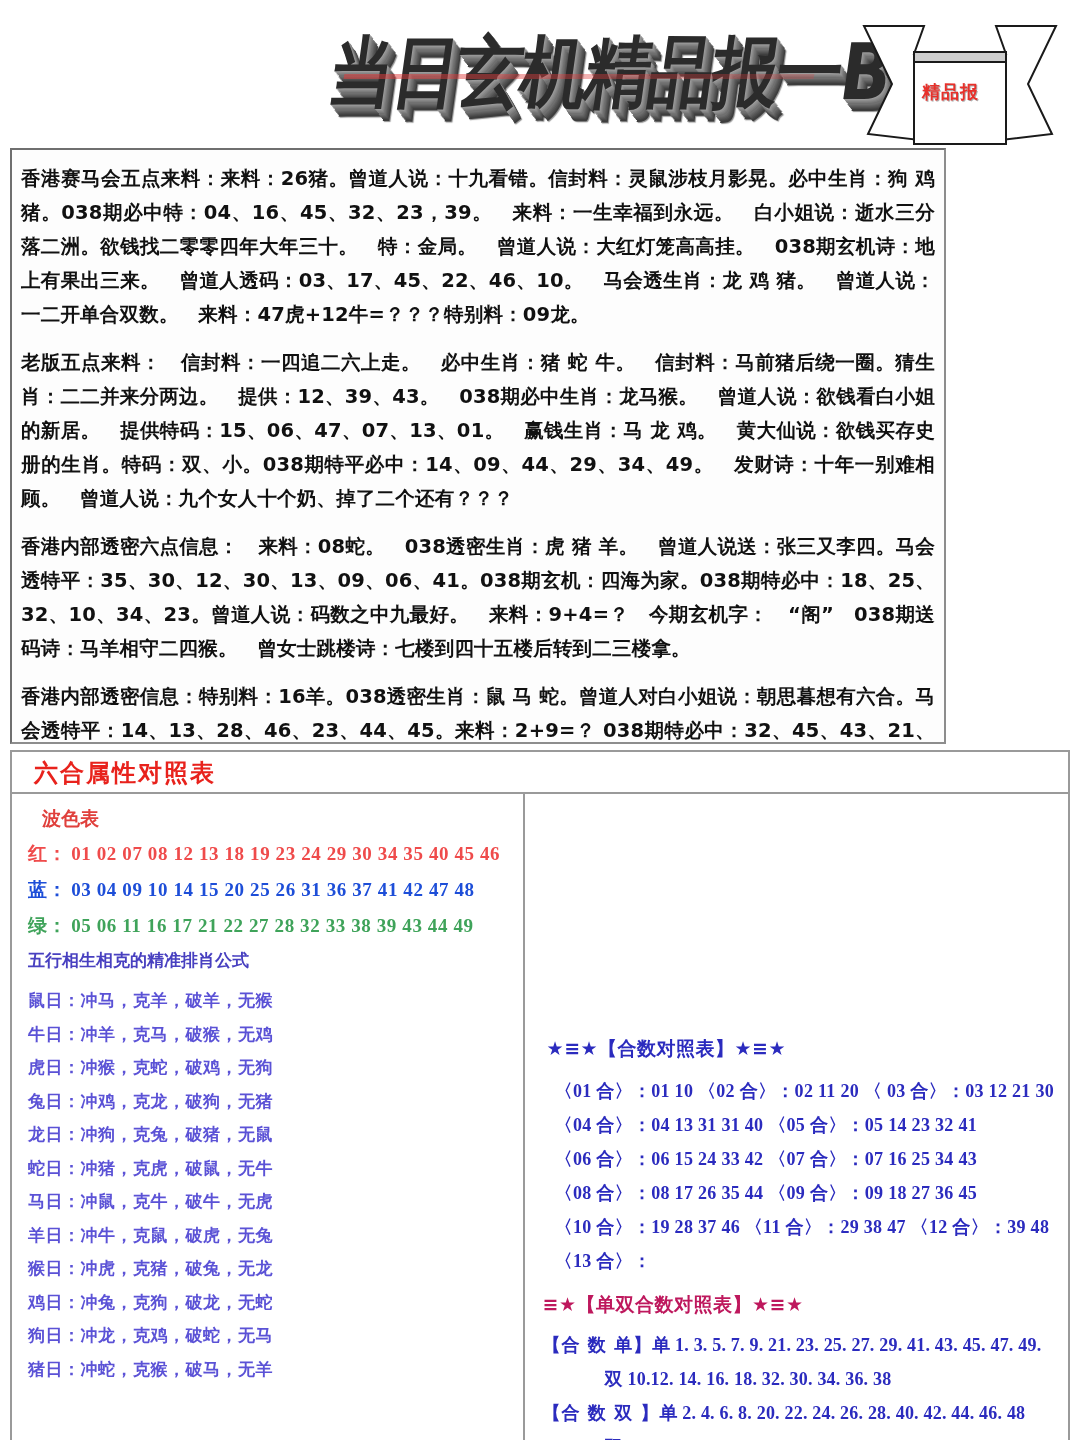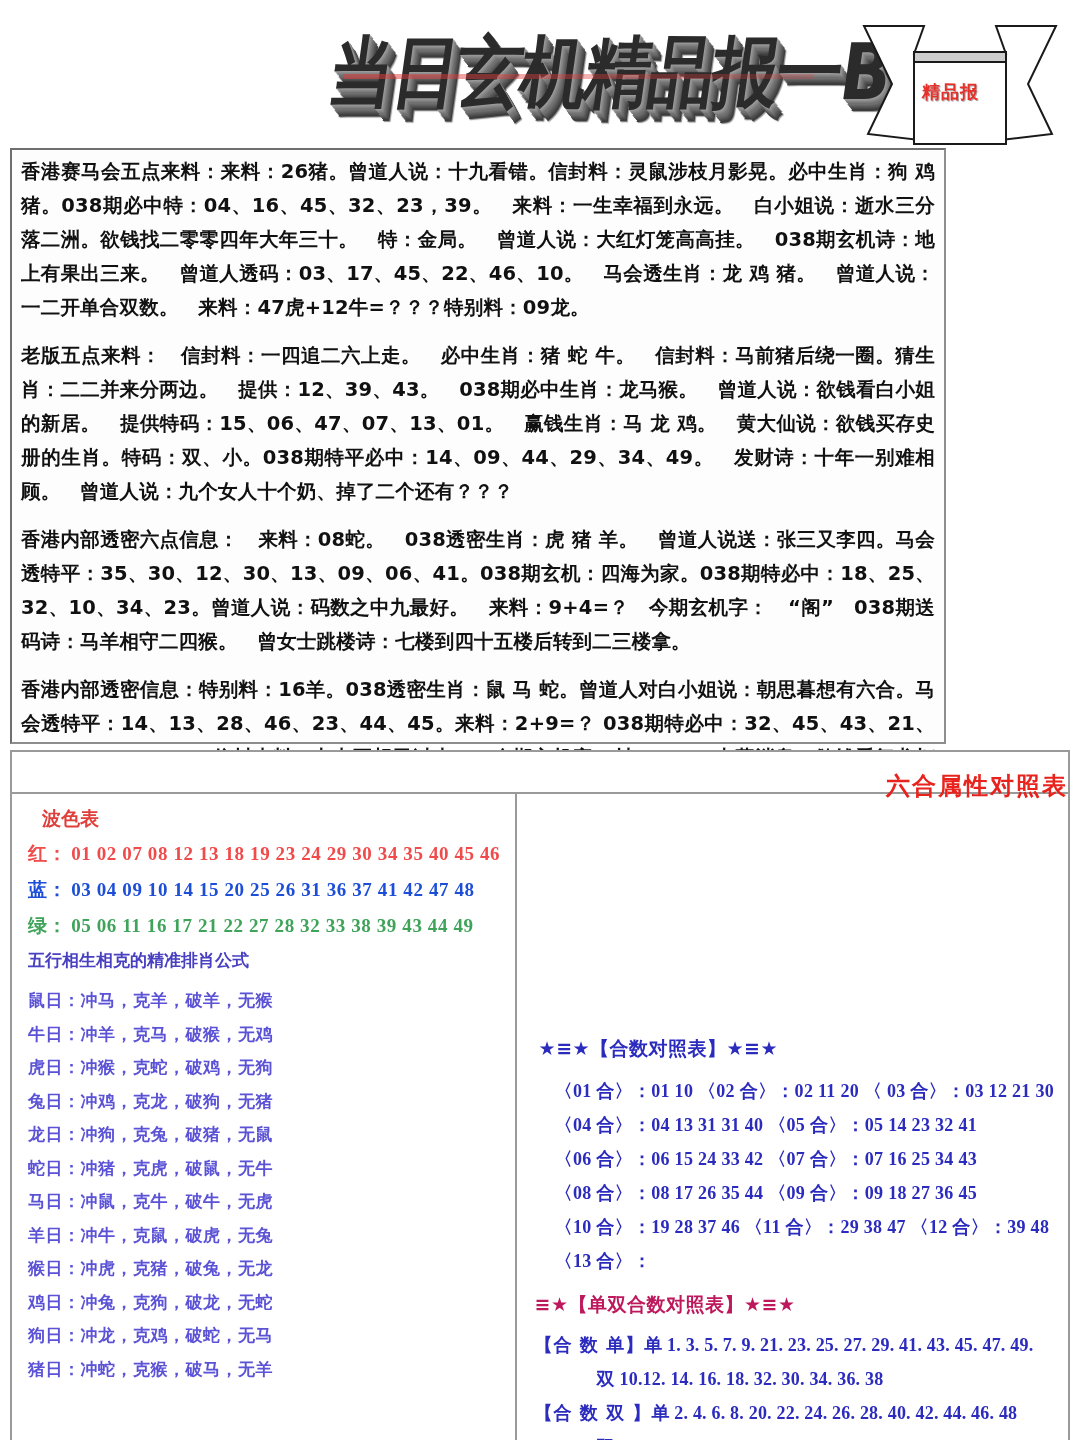--- a/index.html
+++ b/index.html
@@ -90,21 +90,21 @@
   }
 
   
   .textbox {
     position: relative;
     margin: 0 10px;
     border: 2px solid #8d8d8d;
     border-top-color: #6f6f6f;
     border-left-color: #6f6f6f;
     background: #fdfdfd;
-    padding: 5px 9px 6px 9px;
+    padding: 12px 9px 6px 9px;
     box-sizing: border-box;
     width: 936px;
     height: 596px;
   }
   .para {
     font-family: "DejaVu Sans", sans-serif;
     font-size: 19.5px;
     font-weight: bold;
     color: #111111;
     line-height: 34px;
@@ -125,27 +125,28 @@
     background: #ffffff;
   }
   .lower-title-row {
     border-bottom: 2px solid #9a9a9a;
     height: 40px;
     position: relative;
   }
   .lower-title {
     position: absolute;
     left: 0; right: 0;
-    top: 18px;
-    text-align: right;
+    top: 5px;
+    text-align: left;
     font-family: "DejaVu Sans", sans-serif;
     font-size: 24px;
     font-weight: bold;
     color: #e8221c;
     letter-spacing: 2px;
+    padding-left: 22px;
   }
   .cols {
     display: flex;
     min-height: 620px;
   }
   .col-left {
     width: 530px;
     box-sizing: border-box;
     border-right: 2px solid #9a9a9a;
     padding: 10px 10px 10px 16px;
@@ -202,21 +203,21 @@
     color: #2b2bbe;
     margin: 232px 0 12px 4px;
     letter-spacing: 0.5px;
   }
   .he-row {
     font-family: "Liberation Serif", "DejaVu Serif", serif;
     font-size: 18px;
     font-weight: bold;
     color: #2b2bbe;
     line-height: 34px;
-    margin-left: 20px;
+    margin-left: 12px;
     white-space: nowrap;
     letter-spacing: 0.3px;
   }
   .ds-title {
     font-family: "DejaVu Sans", sans-serif;
     font-size: 19px;
     font-weight: bold;
     color: #be185d;
     margin: 14px 0 10px 0;
     letter-spacing: 0.5px;

